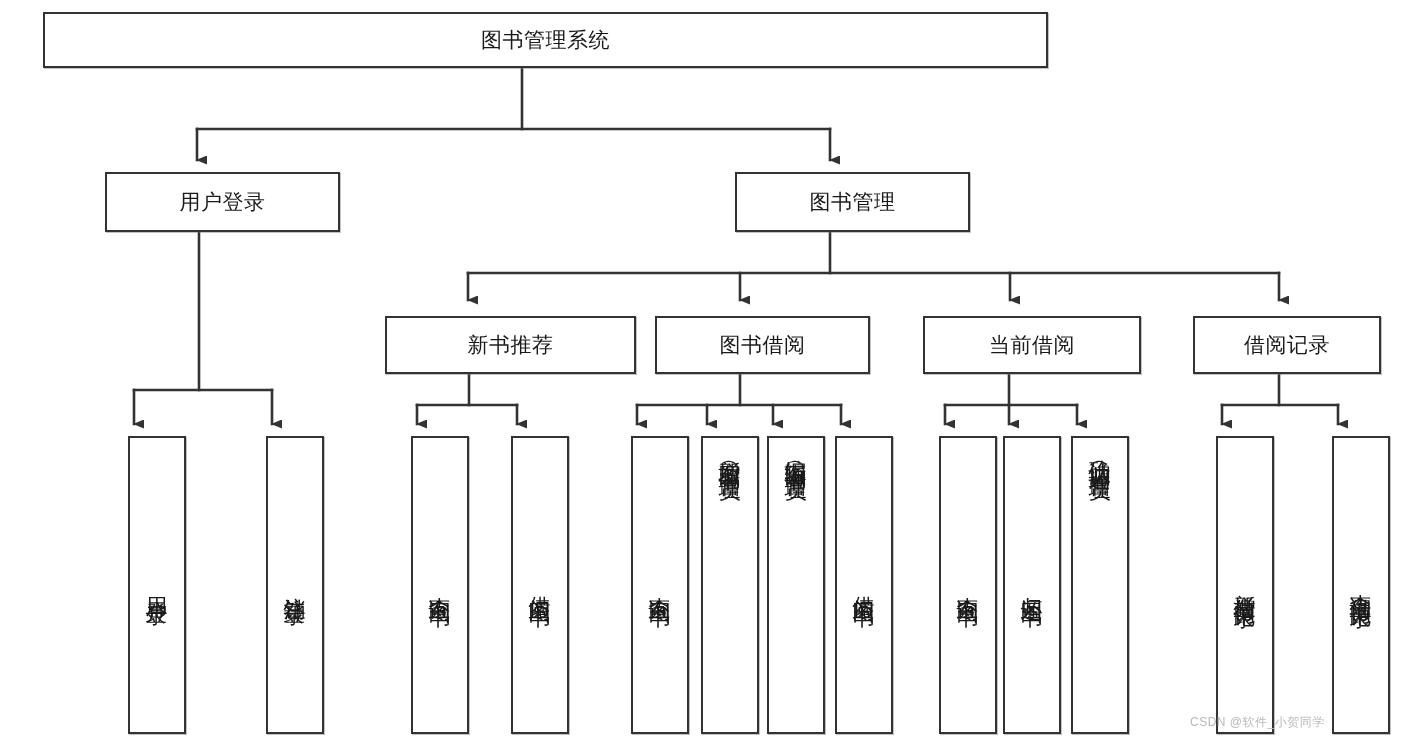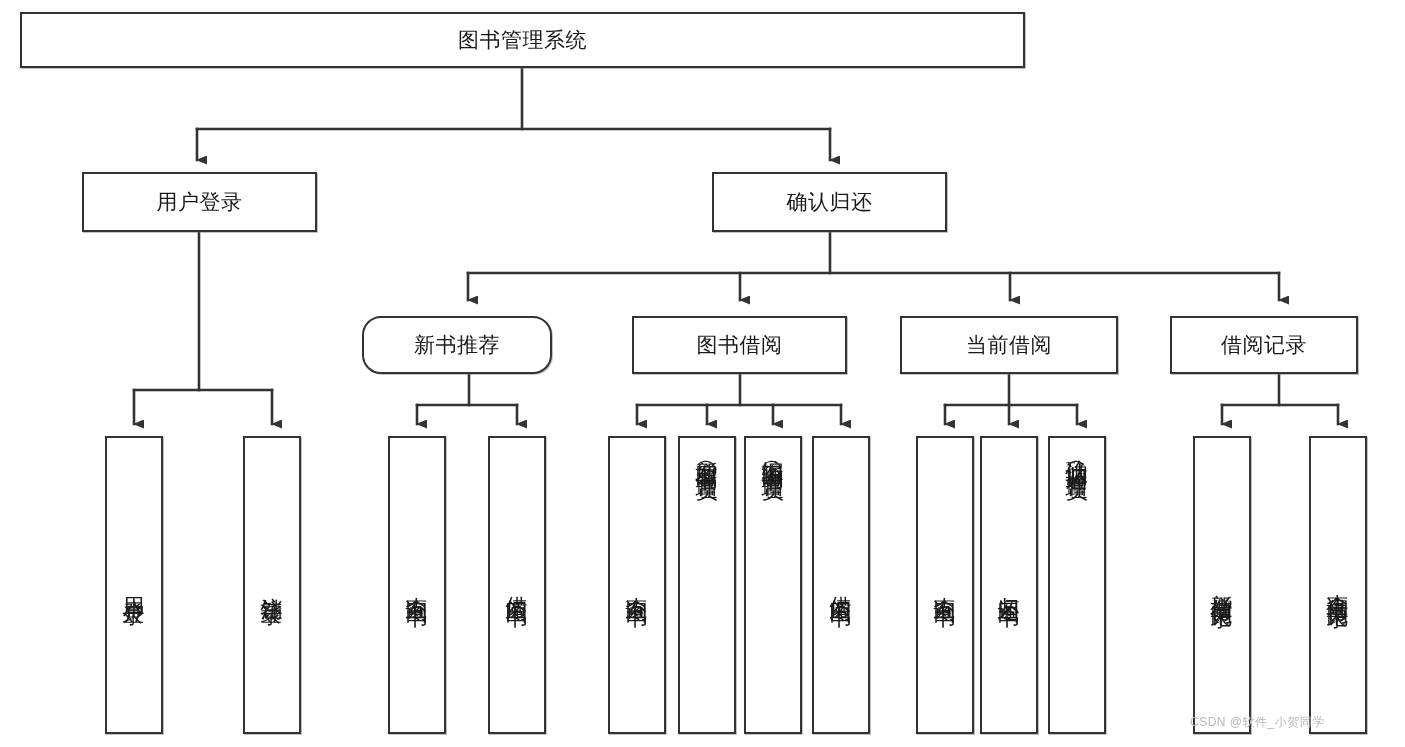--- a/index.html
+++ b/index.html
@@ -30,20 +30,21 @@
     position: absolute;
     box-sizing: border-box;
     background: #ffffff;
     border: 2.5px solid #333333;
     box-shadow: 1px 1px 0 rgba(120,120,120,0.45);
     display: flex;
     align-items: center;
     justify-content: center;
     color: #1a1a1a;
     z-index: 2;
+    margin-left: 23px;
   }
   .node .label {
     font-size: 21px;
     line-height: 1.15;
     letter-spacing: 0.5px;
     white-space: nowrap;
     color: #1a1a1a;
   }
   
   .node.horizontal .label {
@@ -134,24 +135,24 @@
 
   <div class="node horizontal" style="left:20px; top:12px; width:1005px; height:56px;">
     <span class="label">图书管理系统</span>
   </div>
 
   <div class="node horizontal" style="left:82px; top:172px; width:235px; height:60px;">
     <span class="label">用户登录</span>
   </div>
 
   <div class="node horizontal" style="left:712px; top:172px; width:235px; height:60px;">
-    <span class="label">确认归还</span>
-  </div>
-
-  <div class="node horizontal" style="left:362px; top:316px; width:190px; height:58px;border-radius:19px;">
+    <span class="label">图书管理</span>
+  </div>
+
+  <div class="node horizontal" style="left:362px; top:316px; width:251px; height:58px;">
     <span class="label">新书推荐</span>
   </div>
 
   <div class="node horizontal" style="left:632px; top:316px; width:215px; height:58px;">
     <span class="label">图书借阅</span>
   </div>
 
   <div class="node horizontal" style="left:900px; top:316px; width:218px; height:58px;">
     <span class="label">当前借阅</span>
   </div>

